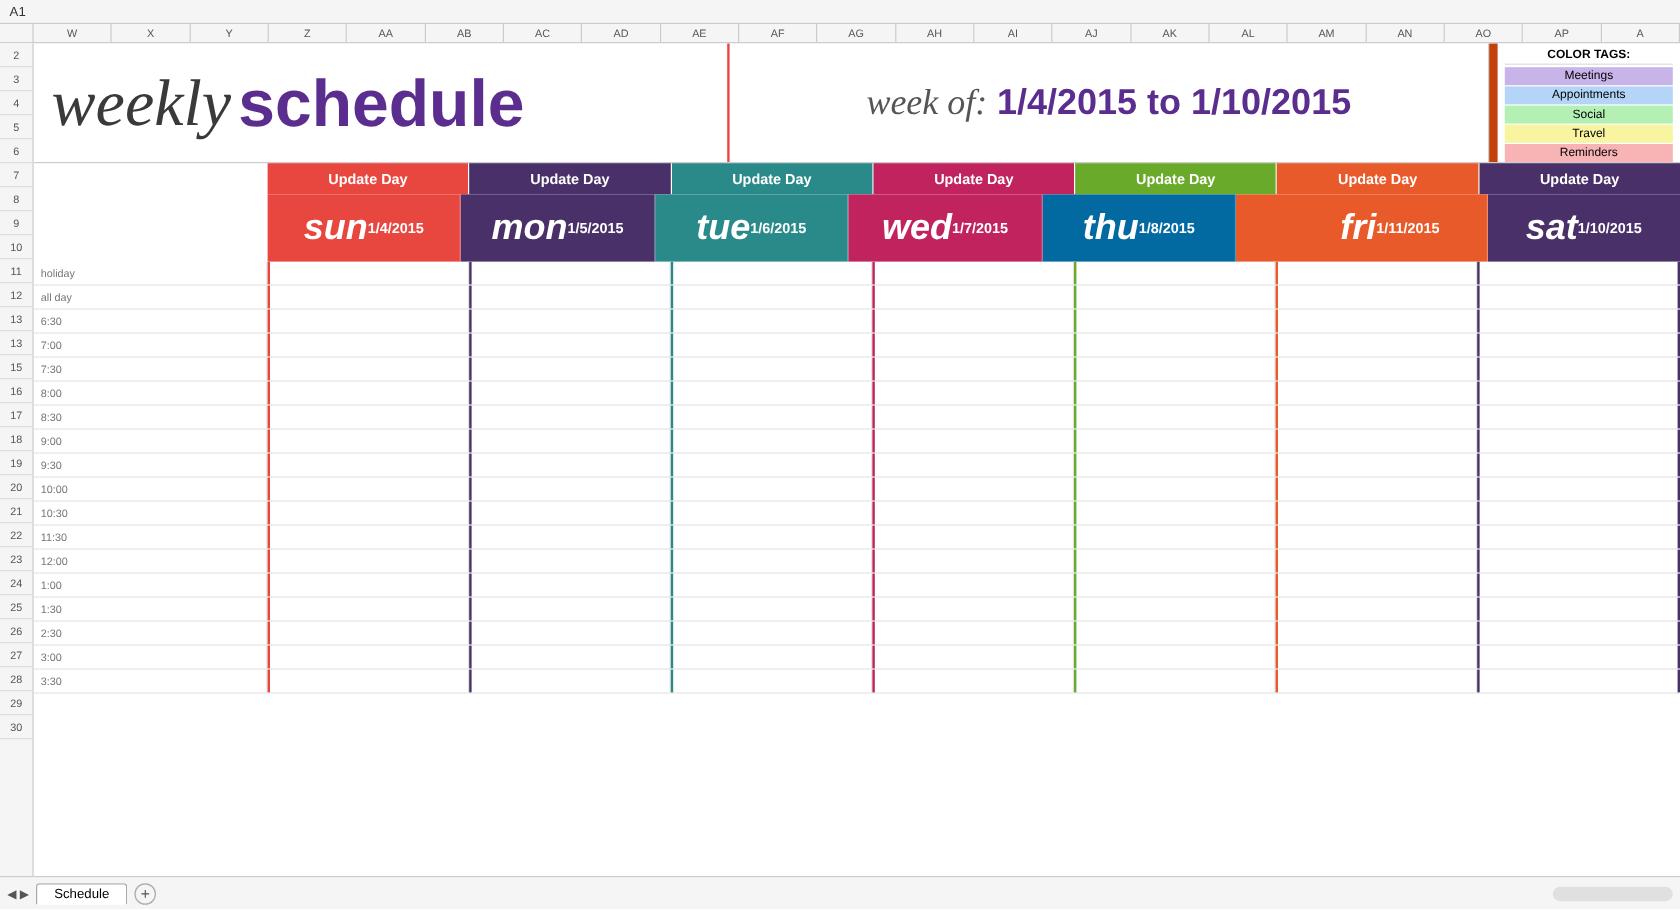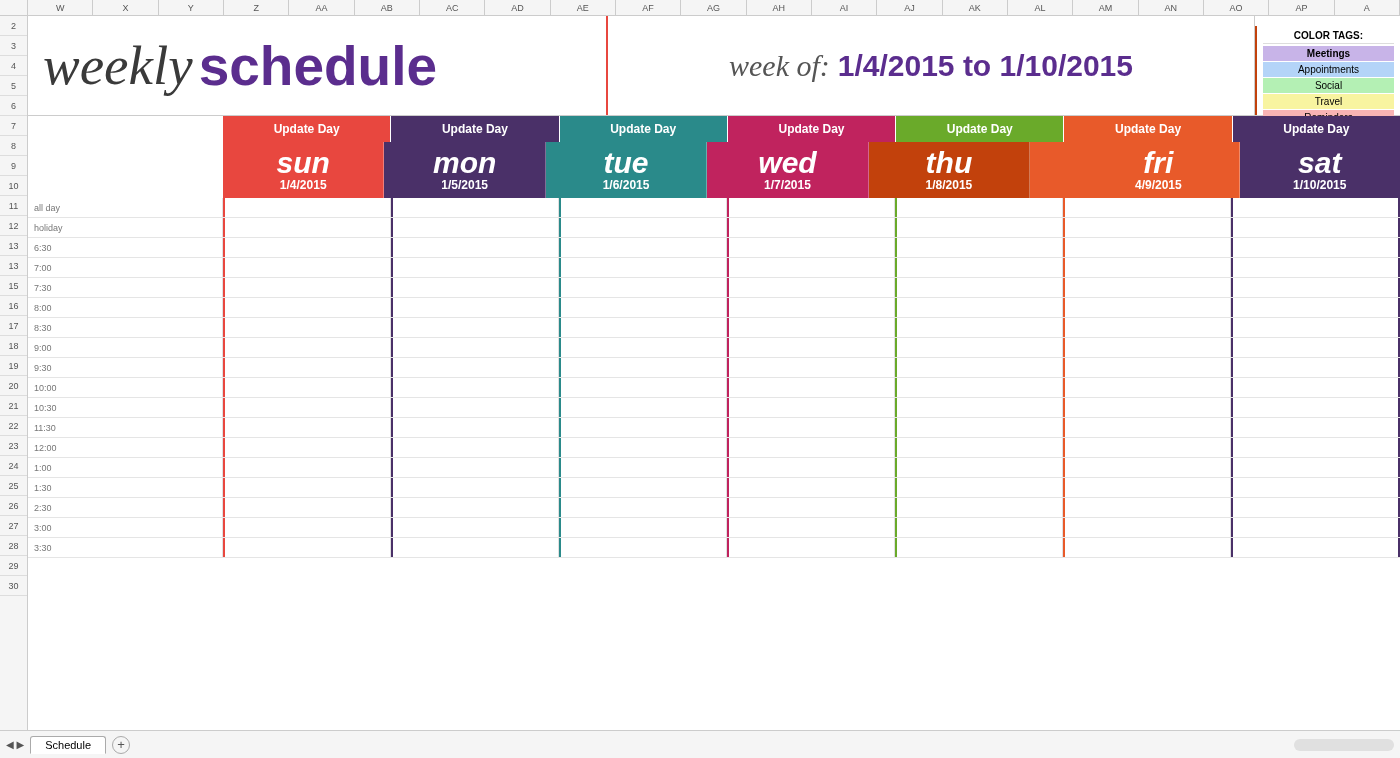--- a/index.html
+++ b/index.html
@@ -140,25 +140,24 @@
     }
 
     .wof-date {
       font-size: 30px;
       font-weight: 900;
       color: #5b2d8e;
       margin-left: 8px;
     }
 
     .color-legend-cell {
-      width: 145px;
+      width: 159px;
       flex-shrink: 0;
       padding: 4px 6px;
-      border-left: 2px solid #c2410c;
-      margin-top: 10px;
+      border-left: 7px solid #c2410c;
     }
 
     .cl-title {
       font-size: 10px;
       font-weight: bold;
       text-align: center;
       border-bottom: 1px solid #ddd;
       padding-bottom: 2px;
       margin-bottom: 2px;
     }
@@ -202,21 +201,21 @@
     }
 
     .day-spacer {
       width: 195px;
       flex-shrink: 0;
     }
 
     .day-header-cell {
       flex: 1;
       display: flex;
-      flex-direction: column;
+      flex-direction: row;
       align-items: center;
       justify-content: center;
       border-right: 1px solid rgba(255,255,255,0.3);
       color: white;
       text-align: center;
     }
 
     .dname {
       font-size: 30px;
       font-weight: 900;
@@ -315,20 +314,23 @@
       background: #e0e0e0;
       border-radius: 6px;
       width: 100px;
     }
   </style>
 </head>
 <body>
 
 <div class="outer">
 
+  <div class="top-formula-bar">
+    <span>A1</span>
+  </div>
 
   <div class="column-header-row">
     <div class="rn-spacer"></div>
     <div class="ch-cell">W</div>
     <div class="ch-cell">X</div>
     <div class="ch-cell">Y</div>
     <div class="ch-cell">Z</div>
     <div class="ch-cell">AA</div>
     <div class="ch-cell">AB</div>
     <div class="ch-cell">AC</div>
@@ -391,21 +393,21 @@
           <span class="title-text-schedule">schedule</span>
         </div>
 
         <div class="week-of-cell">
           <span class="wof-script">week of:</span>
           <span class="wof-date">1/4/2015 to 1/10/2015</span>
         </div>
 
         <div class="color-legend-cell">
           <div class="cl-title">COLOR TAGS:</div>
-          <div class="cl-item" style="background:#c8b4e8;font-weight:bold;">Meetings</div>
+          <div class="cl-item" style="background:#c8b4e8;">Meetings</div>
           <div class="cl-item" style="background:#b4d4f8;">Appointments</div>
           <div class="cl-item" style="background:#b4f0b4;">Social</div>
           <div class="cl-item" style="background:#f8f4a0;">Travel</div>
           <div class="cl-item" style="background:#f8b4b4;">Reminders</div>
         </div>
       </div>
 
       <div class="row-update">
         <div class="update-spacer"></div>
         <div class="update-cell" style="background:#e8473f;">Update Day</div>
@@ -428,49 +430,49 @@
           <span class="ddate">1/5/2015</span>
         </div>
         <div class="day-header-cell" style="background:#2a8a8a;">
           <span class="dname">tue</span>
           <span class="ddate">1/6/2015</span>
         </div>
         <div class="day-header-cell" style="background:#c0235e;">
           <span class="dname">wed</span>
           <span class="ddate">1/7/2015</span>
         </div>
-        <div class="day-header-cell" style="background:#c2410c;">
+        <div class="day-header-cell" style="background:#0369a1;">
           <span class="dname">thu</span>
           <span class="ddate">1/8/2015</span>
         </div>
         <div class="day-header-cell" style="background:#e85a2a;padding-left:48px;">
           <span class="dname">fri</span>
-          <span class="ddate">4/9/2015</span>
+          <span class="ddate">1/11/2015</span>
         </div>
         <div class="day-header-cell" style="background:#4a3068; border-right:none;">
           <span class="dname">sat</span>
           <span class="ddate">1/10/2015</span>
         </div>
       </div>
 
       <div class="time-rows-scroll">
 
         <div class="tr-row">
+          <div class="tr-label">holiday</div>
+          <div class="tr-cell" style="border-left:2px solid #e8473f;"></div>
+          <div class="tr-cell" style="border-left:2px solid #4a3068;"></div>
+          <div class="tr-cell" style="border-left:2px solid #2a8a8a;"></div>
+          <div class="tr-cell" style="border-left:2px solid #c0235e;"></div>
+          <div class="tr-cell" style="border-left:2px solid #6aaa2a;"></div>
+          <div class="tr-cell" style="border-left:2px solid #e85a2a;"></div>
+          <div class="tr-cell" style="border-left:2px solid #4a3068; border-right:2px solid #4a3068;"></div>
+        </div>
+
+        <div class="tr-row">
           <div class="tr-label">all day</div>
-          <div class="tr-cell" style="border-left:2px solid #e8473f;"></div>
-          <div class="tr-cell" style="border-left:2px solid #4a3068;"></div>
-          <div class="tr-cell" style="border-left:2px solid #2a8a8a;"></div>
-          <div class="tr-cell" style="border-left:2px solid #c0235e;"></div>
-          <div class="tr-cell" style="border-left:2px solid #6aaa2a;"></div>
-          <div class="tr-cell" style="border-left:2px solid #e85a2a;"></div>
-          <div class="tr-cell" style="border-left:2px solid #4a3068; border-right:2px solid #4a3068;"></div>
-        </div>
-
-        <div class="tr-row">
-          <div class="tr-label">holiday</div>
           <div class="tr-cell" style="border-left:2px solid #e8473f;"></div>
           <div class="tr-cell" style="border-left:2px solid #4a3068;"></div>
           <div class="tr-cell" style="border-left:2px solid #2a8a8a;"></div>
           <div class="tr-cell" style="border-left:2px solid #c0235e;"></div>
           <div class="tr-cell" style="border-left:2px solid #6aaa2a;"></div>
           <div class="tr-cell" style="border-left:2px solid #e85a2a;"></div>
           <div class="tr-cell" style="border-left:2px solid #4a3068; border-right:2px solid #4a3068;"></div>
         </div>
 
 

